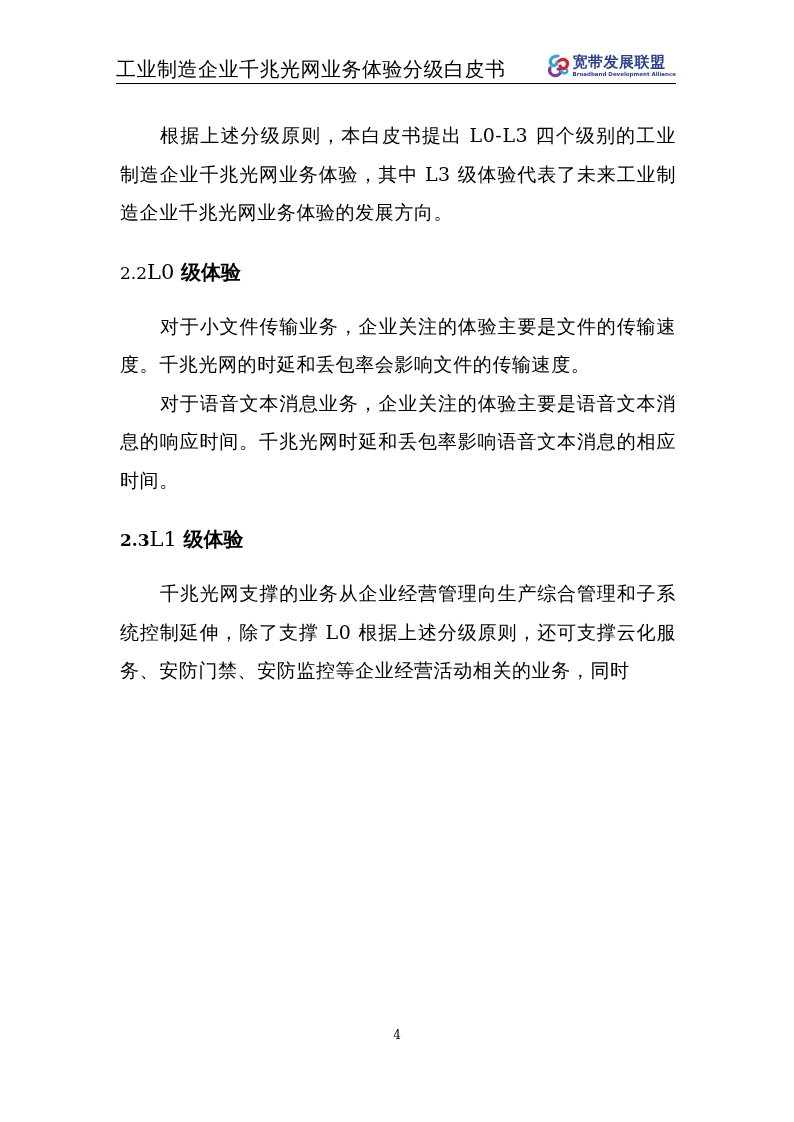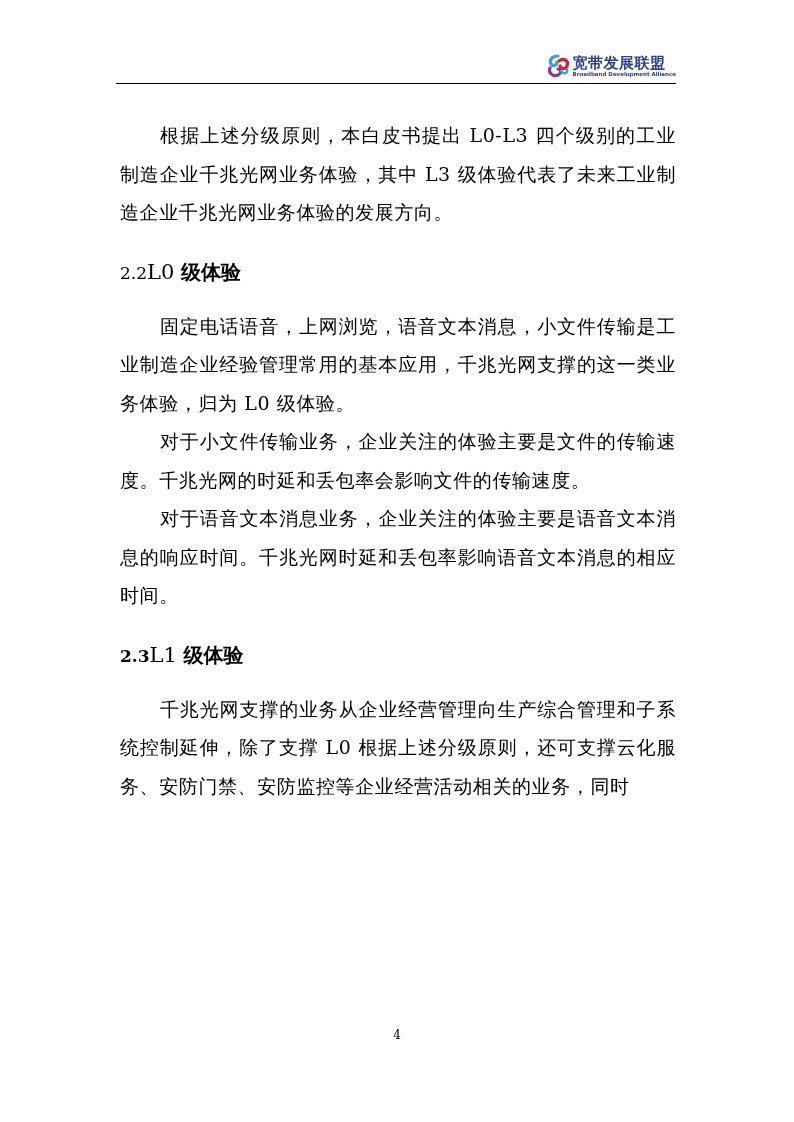--- a/index.html
+++ b/index.html
@@ -4,38 +4,39 @@
   <style>
     html, body { margin: 0; padding: 0; background: #ffffff; }
     body { width: 794px; height: 1122px; position: relative; overflow: hidden;
            font-family: "DejaVu Serif", "Liberation Serif", serif; color: #000; }
     .header { position: absolute; left: 116px; top: 52px; width: 560px; height: 34px; }
     .header-title { position: absolute; left: 0; top: 4px; font-size: 20px; letter-spacing: 0.5px; white-space: nowrap; }
     .header-rule { position: absolute; left: 0; top: 31px; width: 560px; height: 0; border-top: 1.5px solid #000; }
     .logo { position: absolute; right: 0; top: 1px; display: flex; align-items: center; }
     .logo svg { width: 26px; height: 26px; }
     .logo-text { display: flex; flex-direction: column; margin-left: 2px; }
-    .logo-cn { font-family: Liberation Sans, sans-serif; font-size: 15px; color: #2b3f8c; font-weight: bold; line-height: 17px; letter-spacing: 0.5px; }
+    .logo-cn { font-family: Liberation Serif, serif; font-size: 15px; color: #2b3f8c; font-weight: bold; line-height: 17px; letter-spacing: 0.5px; }
     .logo-en { font-family: "DejaVu Sans", sans-serif; font-size: 5.5px; color: #2b3f8c; font-weight: bold; line-height: 7px; white-space: nowrap; }
 
     .content { position: absolute; left: 120px; top: 116px; width: 556px; }
     p.para { margin: 0; font-size: 19px; line-height: 38.5px; text-indent: 40px; text-align: justify; letter-spacing: 0.6px; }
     h2.section { margin: 0; font-size: 21px; font-weight: normal; line-height: 36px; }
     h2.section .num { font-size: 17px; }
     h2.section .num.bold { font-weight: bold; }
     h2.section .title-cn { font-family: "DejaVu Sans", sans-serif; font-weight: bold; font-size: 20px; }
     .gap-before-h { height: 22px; }
     .gap-after-h { height: 16px; }
 
     .page-number { position: absolute; left: 0; width: 794px; top: 1028px; text-align: center; font-size: 12px; }
   </style>
 </head>
 <body>
 
 <div class="header">
+  <div class="header-title">工业制造企业千兆光网业务体验分级白皮书</div>
   <div class="logo">
     <svg viewBox="0 0 26 26">
       <path d="M13 3 C7 3 4 7 6 11 C8 14 12 12 12 9" fill="none" stroke="#3aa0d8" stroke-width="3.2" stroke-linecap="round"></path>
       <path d="M14 8 C19 4 24 8 22 13 C20 17 16 16 15 13" fill="none" stroke="#d6242f" stroke-width="3.2" stroke-linecap="round"></path>
       <path d="M5 15 C3 20 8 24 13 22 C17 20 16 16 13 16" fill="none" stroke="#7a3f96" stroke-width="3.2" stroke-linecap="round"></path>
       <path d="M16 18 C19 22 23 20 22 17" fill="none" stroke="#3aa0d8" stroke-width="2.6" stroke-linecap="round"></path>
     </svg>
     <div class="logo-text">
       <span class="logo-cn">宽带发展联盟</span>
       <span class="logo-en">Broadband Development Alliance</span>
@@ -46,21 +47,20 @@
 
 <div class="content">
   <p class="para">根据上述分级原则，本白皮书提出 L0-L3 四个级别的工业制造企业千兆光网业务体验，其中 L3 级体验代表了未来工业制造企业千兆光网业务体验的发展方向。</p>
 
   <div class="gap-before-h"></div>
   <h2 class="section">
     <span class="num">2.2</span><span>L0</span>
     <span class="title-cn">级体验</span>
   </h2>
   <div class="gap-after-h"></div>
-  <p class="para">固定电话语音，上网浏览，语音文本消息，小文件传输是工业制造企业经验管理常用的基本应用，千兆光网支撑的这一类业务体验，归为 L0 级体验。</p>
   <p class="para">对于小文件传输业务，企业关注的体验主要是文件的传输速度。千兆光网的时延和丢包率会影响文件的传输速度。</p>
   <p class="para">对于语音文本消息业务，企业关注的体验主要是语音文本消息的响应时间。千兆光网时延和丢包率影响语音文本消息的相应时间。</p>
 
   <div class="gap-before-h"></div>
   <h2 class="section">
     <span class="num bold">2.3</span><span>L1</span>
     <span class="title-cn">级体验</span>
   </h2>
   <div class="gap-after-h"></div>
   <p class="para">千兆光网支撑的业务从企业经营管理向生产综合管理和子系统控制延伸，除了支撑 L0 根据上述分级原则，还可支撑云化服务、安防门禁、安防监控等企业经营活动相关的业务，同时</p>

